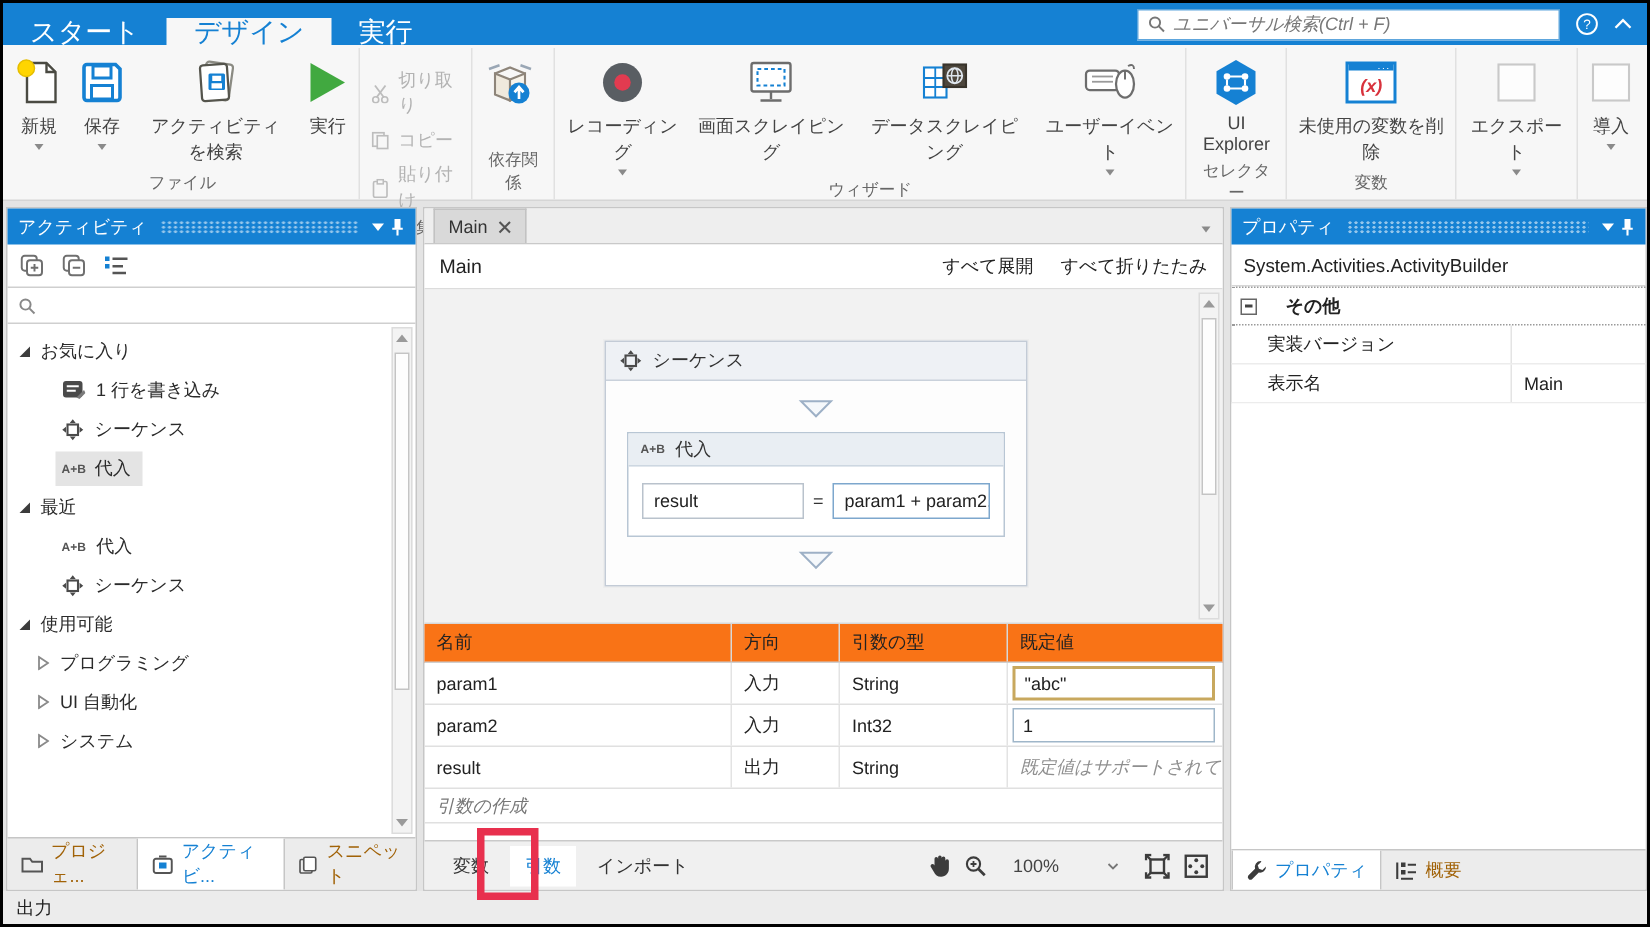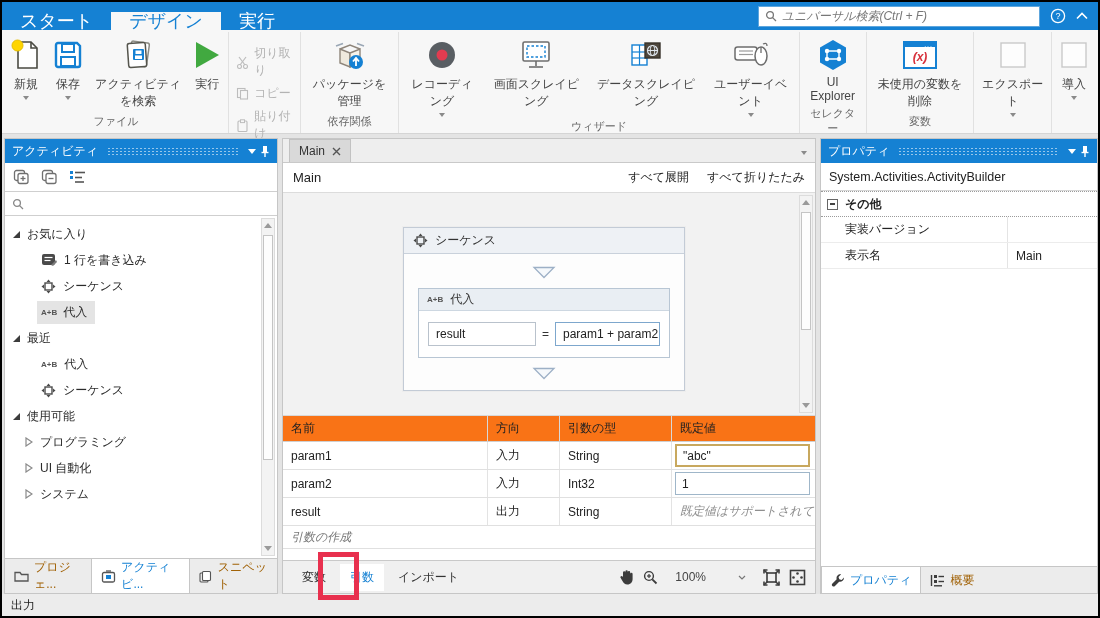--- a/index.html
+++ b/index.html
@@ -93,21 +93,21 @@
 
   .center-bottombar { flex:0 0 33px; background:#f0f0f0; border-top:1px solid #c9c9c9; display:flex; align-items:center; padding:0 9px; gap:4px; }
   .dtab { padding:5px 10px; color:#333; }
   .dtab.active { background:#fff; color:#1581d3; }
   .zoom-group { margin-left:auto; display:flex; align-items:center; gap:9px; color:#444; }
   .zoom-val { display:flex; align-items:center; gap:32px; padding:3px 8px; min-width:74px; }
 
   
   .panel-right { left:818px; top:136px; width:278px; height:456px; }
   .prop-type { flex:0 0 28px; display:flex; align-items:center; padding:0 8px; border-bottom:1px solid #d6d6d6; font-size:12.5px; color:#222; }
-  .prop-section { flex:0 0 26px; display:flex; align-items:center; gap:7px; padding:0 6px; border-top:1px dotted #9a9a9a; border-bottom:1px dotted #9a9a9a; font-weight:bold; color:#222; }
+  .prop-section { flex:0 0 26px; display:flex; align-items:center; gap:19px; padding:0 6px; border-top:1px dotted #9a9a9a; border-bottom:1px dotted #9a9a9a; font-weight:bold; color:#222; }
   .minus-box { width:11px; height:11px; border:1px solid #666; display:flex; align-items:center; justify-content:center; background:#fff; }
   .minus-box i { display:block; width:5px; height:1.5px; background:#444; }
   .prow { flex:0 0 26px; display:grid; grid-template-columns:186px 1fr; border-bottom:1px solid #ececec; }
   .prow > div { display:flex; align-items:center; padding:0 8px; }
   .prow .plabel { padding-left:24px; color:#222; }
   .prow .pval { border-left:1px solid #e4e4e4; color:#222; }
 
   
   .statusbar { position:absolute; left:0; top:592px; width:100%; height:22px; background:#ececec; display:flex; align-items:center; padding:0 9px; color:#222; }
 
@@ -250,21 +250,20 @@
             <svg width="36" height="32" viewBox="0 0 36 32">
                   <path d="M8 10 l10 4 v14 l-10 -4 z" fill="#efe9dd" stroke="#8e857a" stroke-width="1.4"></path>
                   <path d="M18 14 l10 -4 v14 l-10 4 z" fill="#f7f3ea" stroke="#8e857a" stroke-width="1.4"></path>
                   <path d="M8 10 l10 -4 10 4" fill="none" stroke="#8e857a" stroke-width="1.4"></path>
                   <path d="M4 7 l7 -2.5" stroke="#9aa7b5" stroke-width="1.6" fill="none"></path>
                   <path d="M32 7 l-7 -2.5" stroke="#9aa7b5" stroke-width="1.6" fill="none"></path>
                   <circle cx="24" cy="23" r="7" fill="#1581d3"></circle>
                   <path d="M24 27 v-7 M21 22.5 l3-3.5 3 3.5" stroke="#fff" stroke-width="1.8" fill="none"></path>
                 </svg>
           </span>
-          <span>パッケージを管理</span>
         </div>
       </div>
       <div class="rlabel">依存関係</div>
     </div>
 
     <div class="rgroup">
       <div class="rbuttons">
         <div class="rbtn">
           <span class="icon-slot ico">
             <svg width="30" height="30" viewBox="0 0 30 30">

